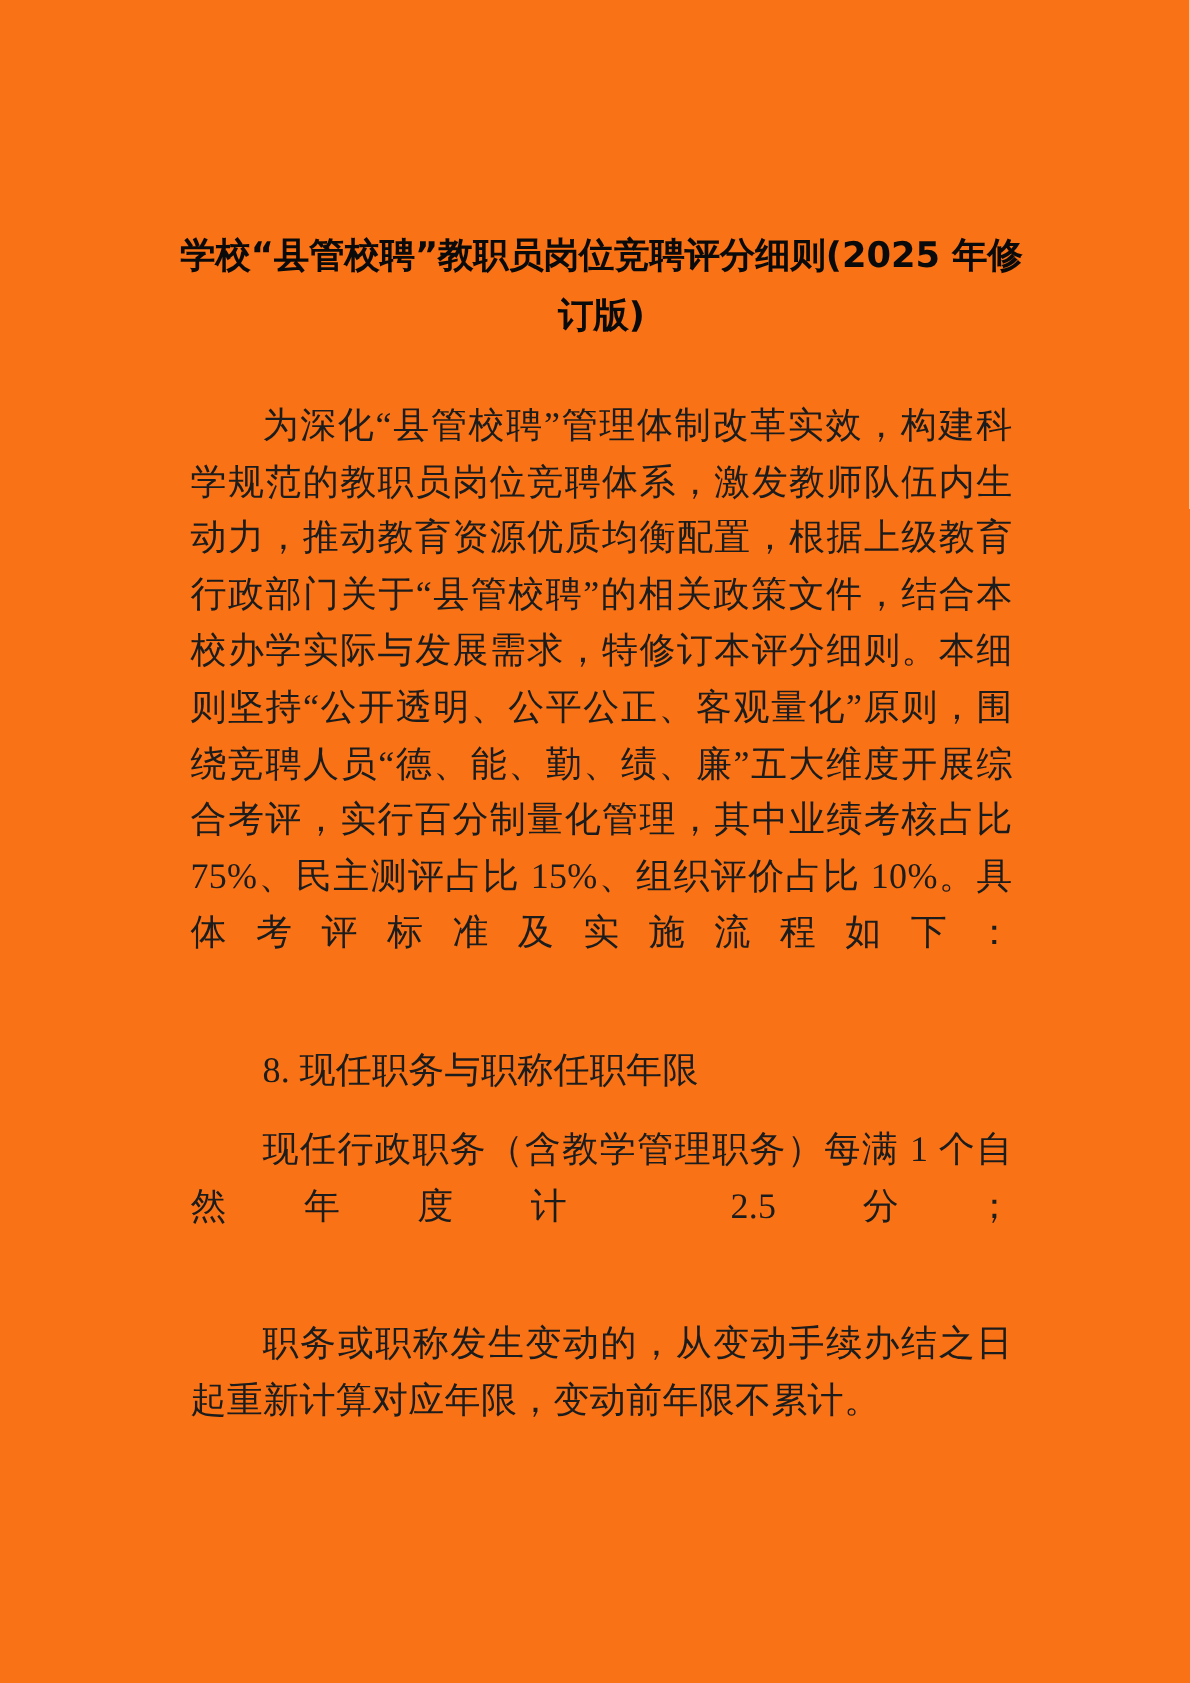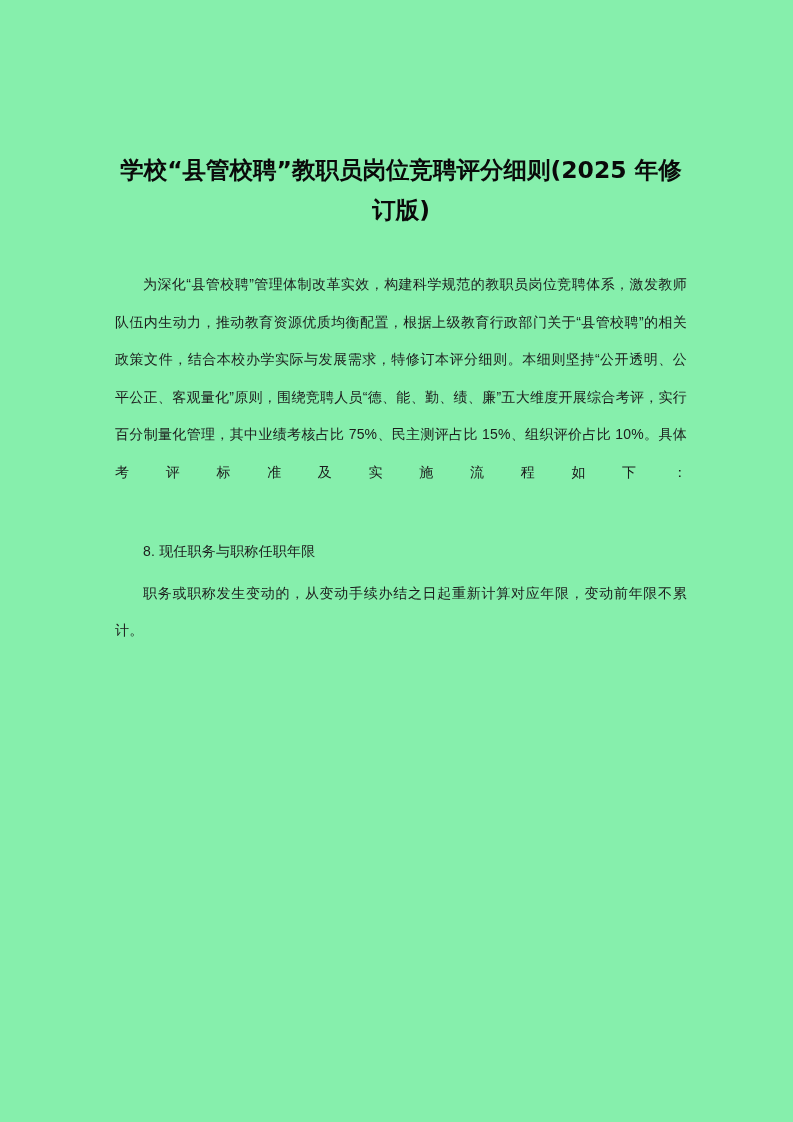--- a/index.html
+++ b/index.html
@@ -16,21 +16,21 @@
     color: #000000;
     -webkit-font-smoothing: antialiased;
   }
 
   .page {
     position: absolute;
     left: 0;
     top: 0;
     width: 793px;
     height: 1122px;
-    background: #86efac;
+    background: #f97316;
   }
 
   .content {
     position: absolute;
     left: 111px;
     top: 150px;
     width: 580px;
   }
 
   .doc-title {
@@ -42,26 +42,26 @@
     letter-spacing: 0px;
     margin: 0 0 0 0;
     color: #0a0a0a;
   }
 
   .title-block {
     margin-bottom: 36px;
   }
 
   .para {
-    font-family: Liberation Sans, sans-serif;
-    font-size: 14px;
+    font-family: Liberation Serif, serif;
+    font-size: 24px;
     line-height: 37.6px;
     text-align: justify;
     text-justify: inter-ideograph;
-    margin: 4px;
+    margin: 16px;
     color: #1c1c1c;
     letter-spacing: 0.2px;
   }
 
   .para.indent {
     text-indent: 2em;
   }
 
   .para.heading {
     font-weight: 700;
@@ -89,18 +89,19 @@
     <div class="title-block">
       <h1 class="doc-title">学校“县管校聘”教职员岗位竞聘评分细则(2025 年修订版)</h1>
     </div>
 
     <p class="para indent">为深化“县管校聘”管理体制改革实效，构建科学规范的教职员岗位竞聘体系，激发教师队伍内生动力，推动教育资源优质均衡配置，根据上级教育行政部门关于“县管校聘”的相关政策文件，结合本校办学实际与发展需求，特修订本评分细则。本细则坚持“公开透明、公平公正、客观量化”原则，围绕竞聘人员“德、能、勤、绩、廉”五大维度开展综合考评，实行百分制量化管理，其中业绩考核占比 75%、民主测评占比 15%、组织评价占比 10%。具体考评标准及实施流程如下：</p>
 
 
 
     <p class="para indent nofill">8. 现任职务与职称任职年限</p>
 
+    <p class="para indent">现任行政职务（含教学管理职务）每满 1 个自然年度计 2.5 分；</p>
 
 
     <p class="para indent nofill">职务或职称发生变动的，从变动手续办结之日起重新计算对应年限，变动前年限不累计。</p>
 
   </div>
 </div>
 
 </body></html>

